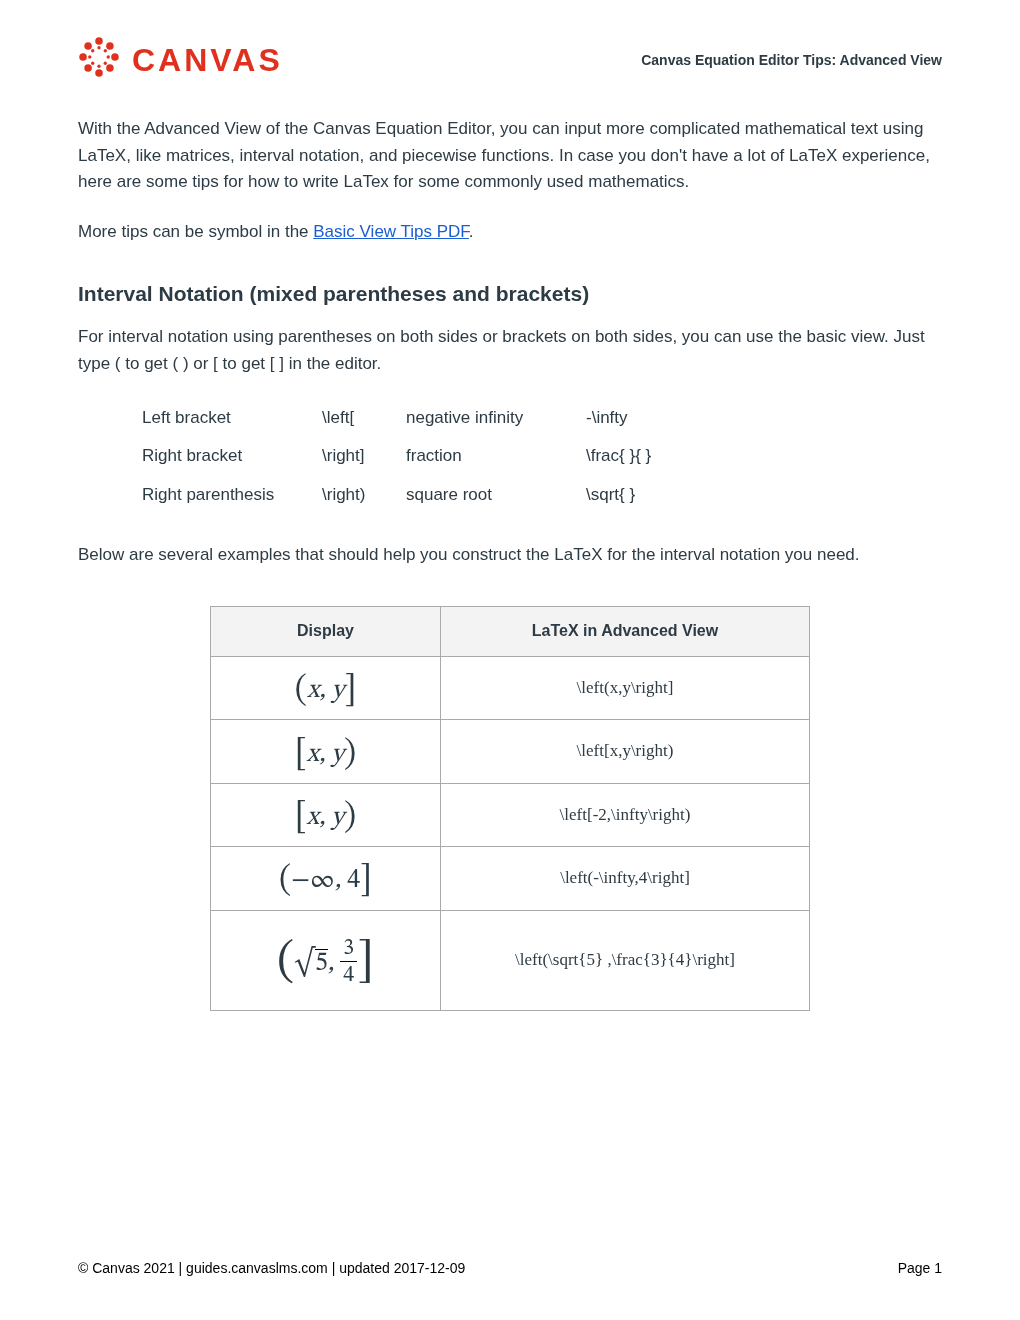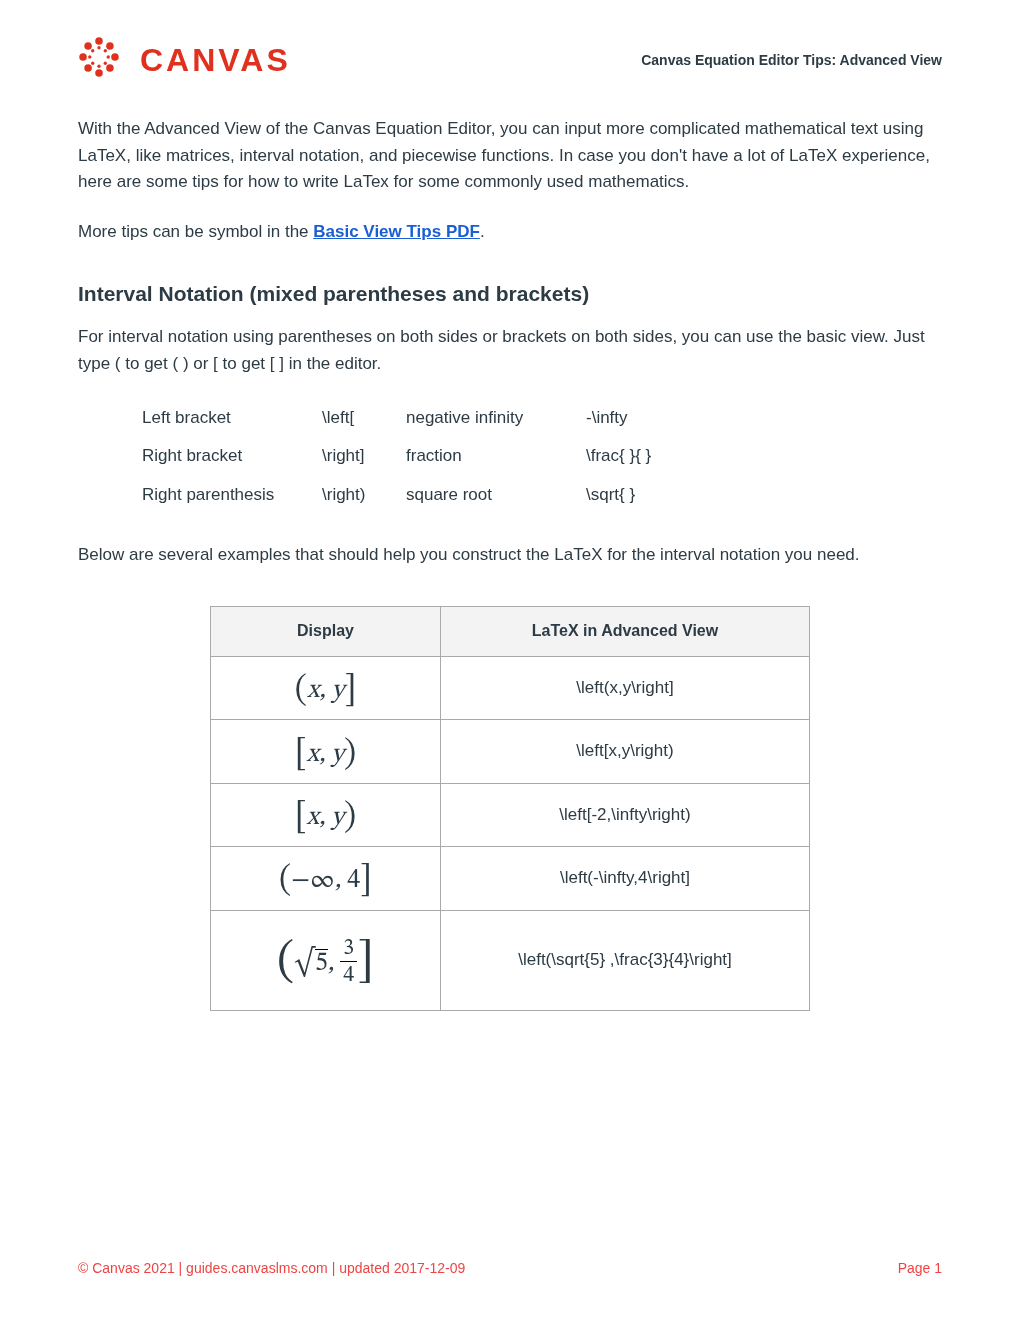--- a/index.html
+++ b/index.html
@@ -15,36 +15,36 @@
   }
   .header {
     display: flex;
     align-items: center;
     justify-content: space-between;
     margin-bottom: 30px;
   }
   .logo-wrap {
     display: flex;
     align-items: center;
-    gap: 20px;
+    gap: 12px;
     text-align: center;
   }
   .logo-text {
     font-weight: 800;
     letter-spacing: 3px;
     font-size: 32px;
     color: #e0301e;
   }
   .header-title {
     font-weight: 700;
     font-size: 14px;
   }
   .intro { margin-bottom: 24px; }
   .more-tips { margin-bottom: 32px; }
-  .more-tips a { color: #1a5ed1; text-decoration: underline; font-weight: bold; }
+  .more-tips a { color: #1a5ed1; text-decoration: underline; }
   h2.section-title {
     font-size: 21px;
     font-weight: 800;
     margin-bottom: 14px;
   }
   .section-desc { margin-bottom: 22px; }
   .sym-table {
     margin-left: 64px;
     margin-bottom: 28px;
     border-collapse: collapse;
@@ -70,21 +70,21 @@
     text-align: center;
     vertical-align: middle;
   }
   .ex-table th {
     background: #f3f3f3;
     font-weight: 700;
     font-size: 16px;
     padding: 12px 8px;
   }
   .ex-table th:first-child { width: 230px; }
-  .ex-table td { padding: 18px 10px; font-size: 17px; }
+  .ex-table td { padding: 18px 10px; font-size: 17px; font-family: Liberation Serif, serif; }
   .ex-table td.disp {
     font-family: "Cambria Math", "STIX Two Math", "Times New Roman", serif;
     font-size: 26px;
     font-style: italic;
     padding: 14px 10px;
     line-height: 1;
   }
   .ex-table tr.tall td { padding: 22px 10px; }
   .disp .br-l, .disp .br-r {
     font-style: normal;
@@ -104,21 +104,21 @@
     top: -2px;
   }
   .frac .num { display: block; border-bottom: 1.5px solid #000; padding: 0 3px 2px; }
   .frac .den { display: block; padding: 2px 3px 0; }
   .footer {
     position: absolute;
     left: 78px; right: 78px; bottom: 40px;
     display: flex;
     justify-content: space-between;
     font-size: 14px;
-    color: #ef4444;
+    color: #000000;
   }
 </style>
 </head>
 <body>
 
 <div class="header">
   <div class="logo-wrap">
     <span>
       <svg width="42" height="42" viewBox="0 0 100 100">
         <g fill="#e0301e">

